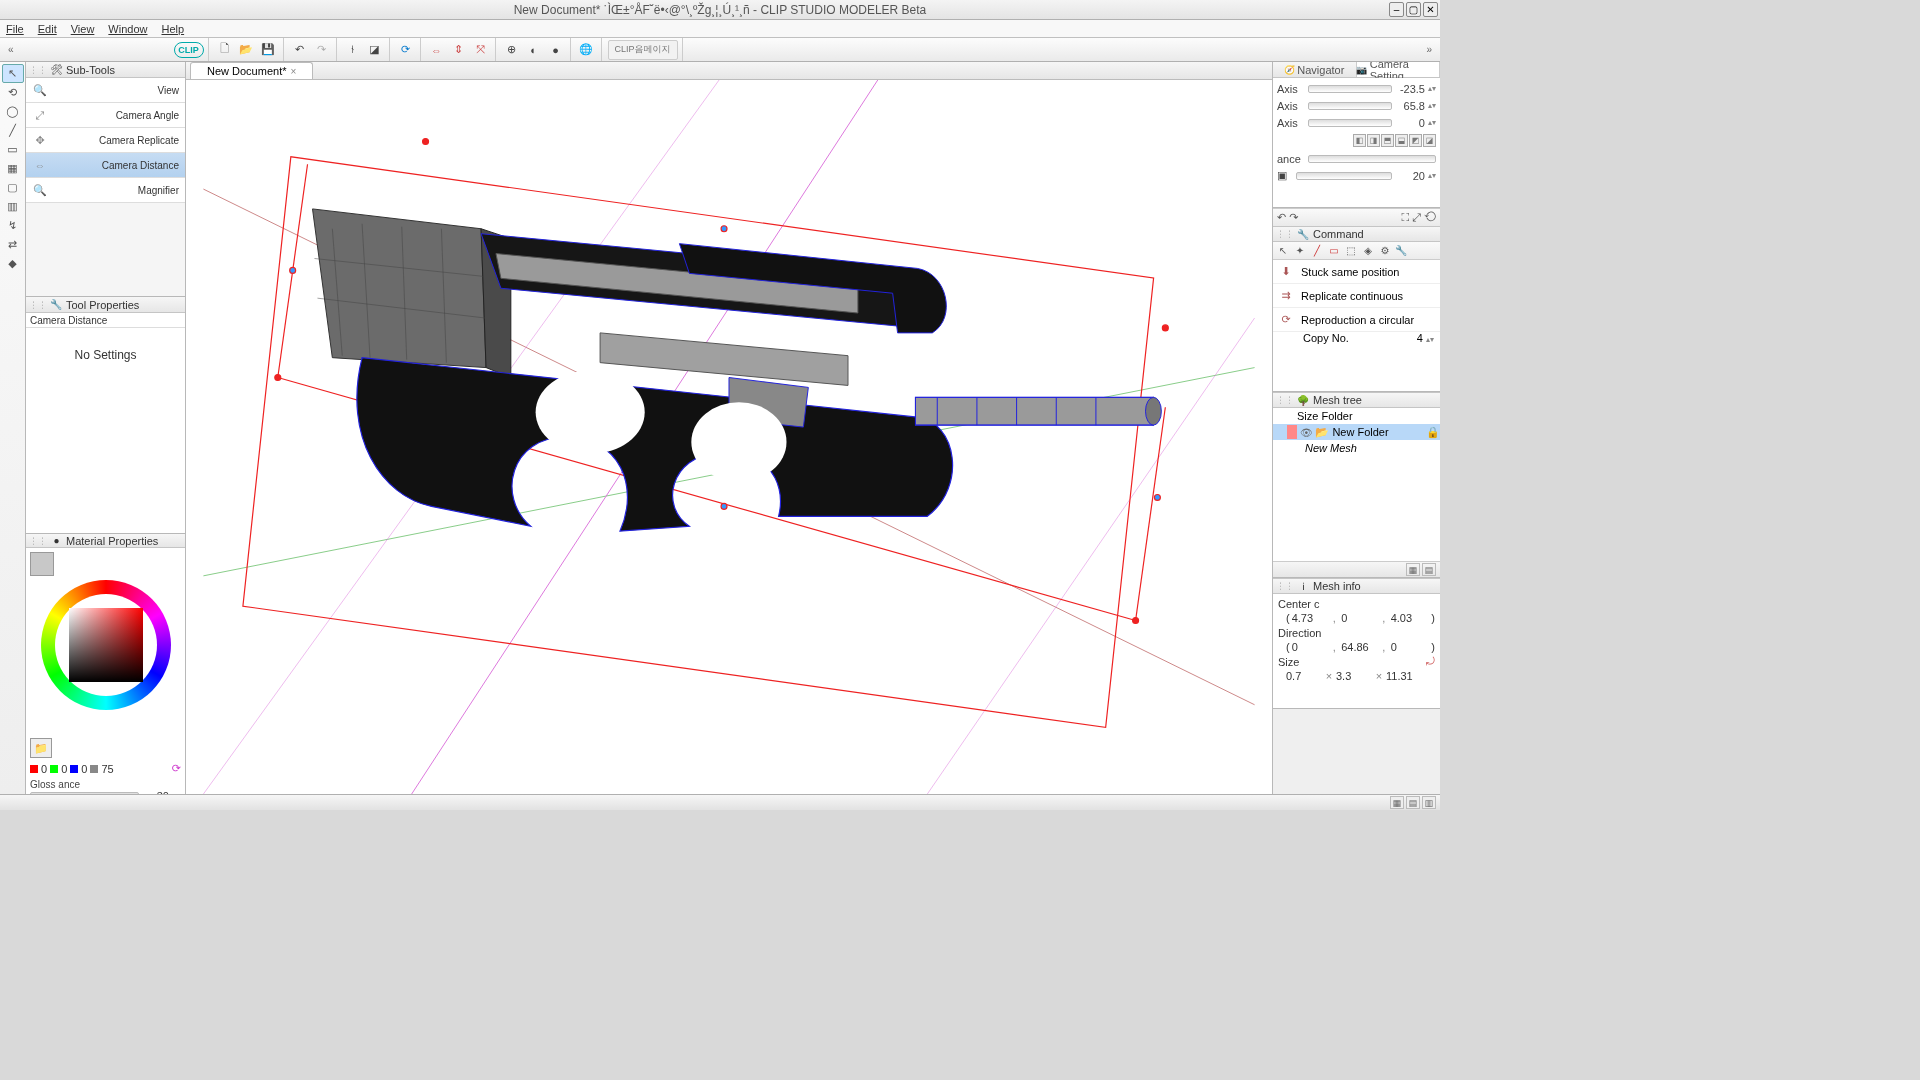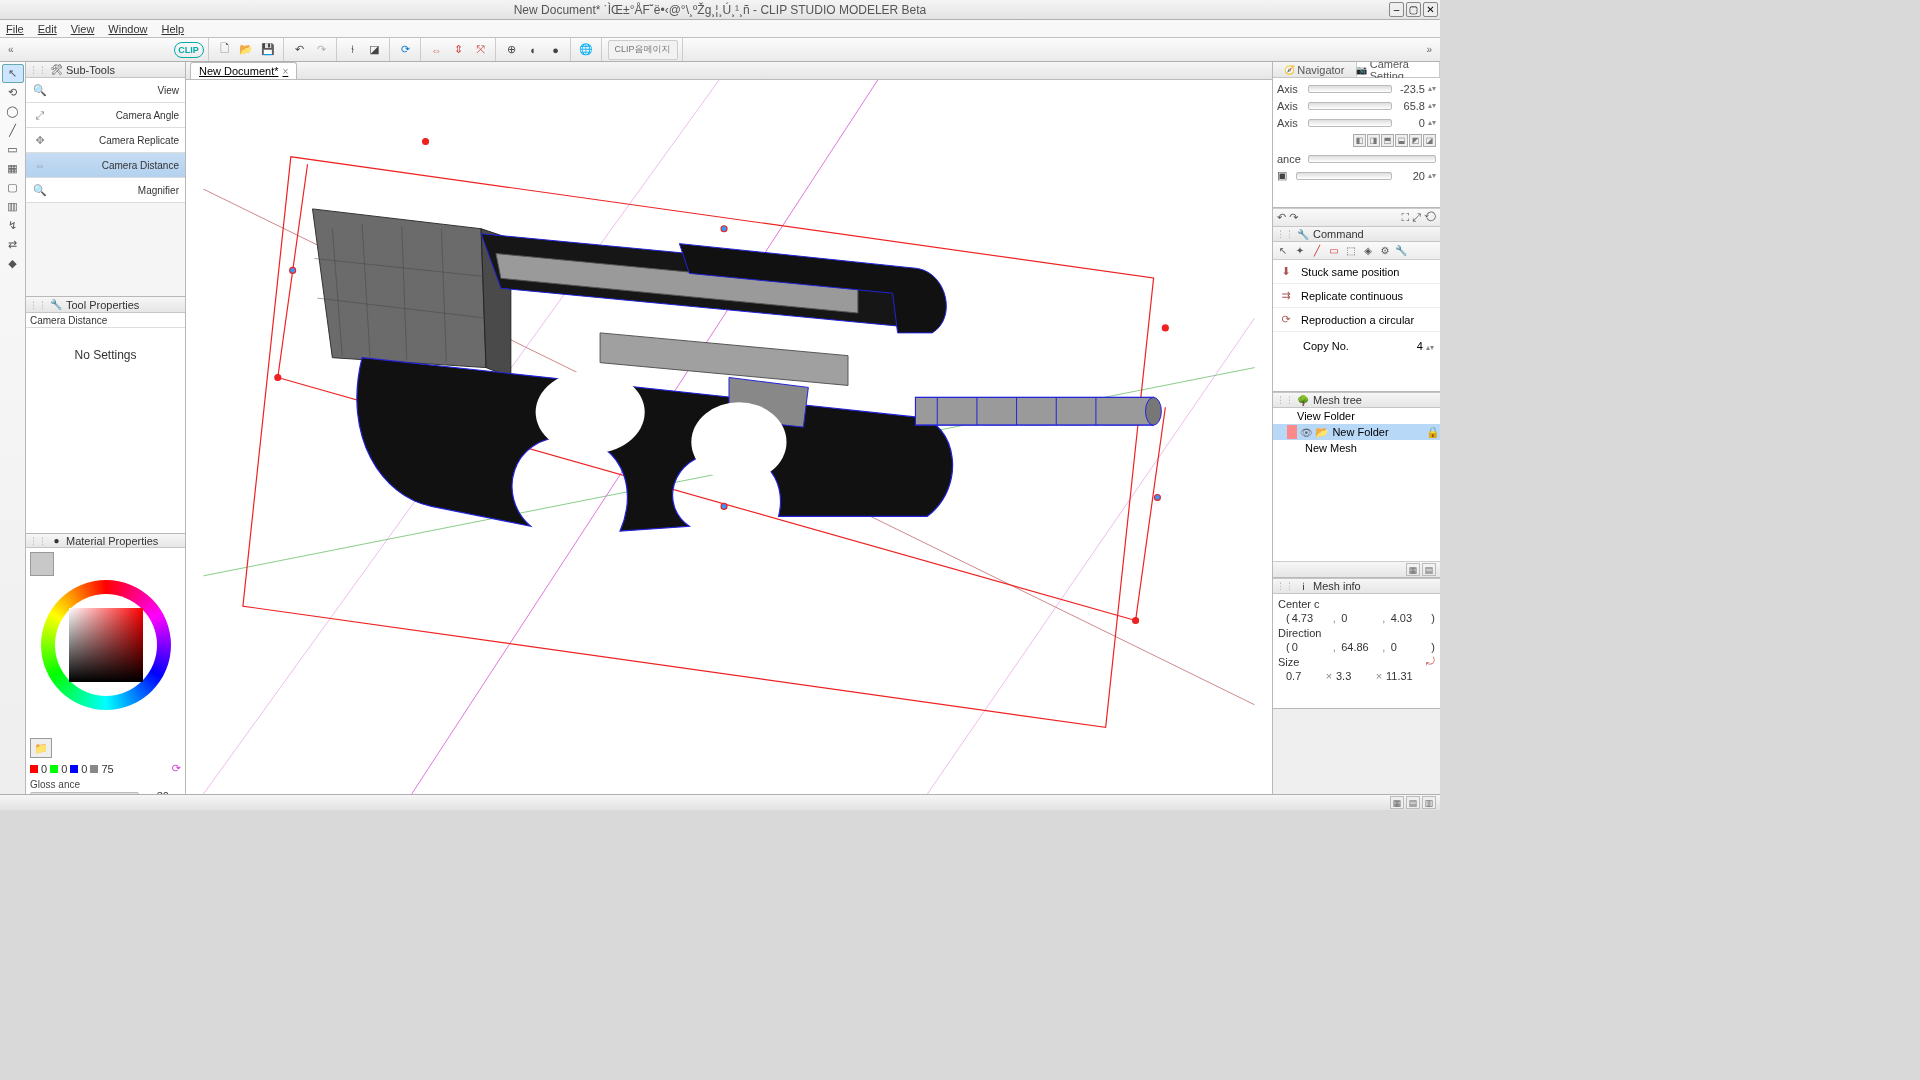--- a/index.html
+++ b/index.html
@@ -42,21 +42,21 @@
 .wheel-ring::after { content:""; position:absolute; inset:14px; border-radius:50%; background:#fff; }
 .wheel-sq { position:absolute; width:74px; height:74px; left:28px; top:28px; background:linear-gradient(to bottom,transparent,#000),linear-gradient(to right,#fff,red); }
 .foldericon { width:22px; height:20px; border:1px solid #999; display:flex; align-items:center; justify-content:center; background:#eee; cursor:pointer; margin-top:24px; }
 .slider-row { display:flex; align-items:center; gap:4px; font-size:10px; color:#333; }
 .slider-row .track { flex:1; height:8px; background:linear-gradient(#ddd,#fff); border:1px solid #bbb; border-radius:2px; position:relative; }
 .slider-row .val { width:26px; text-align:right; }
 .slider-row .spin { font-size:8px; color:#888; }
 .rgbrow { display:flex; gap:3px; font-size:9px; color:#333; align-items:center; }
 .canvas-wrap { flex:1; display:flex; flex-direction:column; background:#dcdcdc; }
 .tabbar { height:18px; background:linear-gradient(#f6f6f6,#e6e6e6); border-bottom:1px solid #bbb; display:flex; align-items:flex-end; padding-left:4px; }
-.dtab { height:17px; background:#fff; border:1px solid #bbb; border-bottom:none; border-radius:3px 3px 0 0; padding:1px 8px; font-size:10px; display:flex; align-items:center; gap:4px; cursor:pointer;text-decoration:underline; }
+.dtab { height:17px; background:#fff; border:1px solid #bbb; border-bottom:none; border-radius:3px 3px 0 0; padding:1px 16px; font-size:10px; display:flex; align-items:center; gap:4px; cursor:pointer; }
 .dtab .x { color:#888; font-size:10px; }
 .canvas { flex:1; position:relative; background:#fff; overflow:hidden; }
 .canvas svg { position:absolute; inset:0; width:100%; height:100%; }
 .right-panels { width:168px; background:#efefef; border-left:1px solid #b8b8b8; display:flex; flex-direction:column; }
 .rtabrow { height:16px; background:linear-gradient(#f6f6f6,#e6e6e6); border-bottom:1px solid #c5c5c5; display:flex; align-items:center; }
 .rtab { flex:1; height:100%; display:flex; align-items:center; justify-content:center; gap:2px; font-size:9px; color:#555; border-right:1px solid #ccc; cursor:pointer; }
 .rtab.sel { background:#fff; }
 .rpanel { background:#fff; border-bottom:1px solid #b8b8b8; display:flex; flex-direction:column; }
 .camset { height:130px; padding:2px 4px; }
 .axisrow { display:flex; align-items:center; gap:3px; height:17px; font-size:10px; color:#444; }
@@ -66,26 +66,26 @@
 .axisrow .spin { font-size:8px; color:#888; }
 .cuberow { display:flex; justify-content:flex-end; gap:1px; padding:3px 0; }
 .cubebtn { width:13px; height:13px; border:1px solid #aaa; background:#eee; cursor:pointer; font-size:8px; display:flex; align-items:center; justify-content:center; color:#777; }
 .navrow { height:18px; display:flex; align-items:center; justify-content:space-between; padding:0 4px; background:linear-gradient(#fafafa,#eaeaea); border-top:1px solid #ccc; }
 .navrow span { font-size:11px; color:#555; cursor:pointer; }
 .cmdpanel { }
 .cmd-tool-row { height:18px; background:linear-gradient(#fafafa,#ececec); border-bottom:1px solid #ccc; display:flex; align-items:center; gap:1px; padding:0 2px; }
 .cmd-tool-row .tb { width:16px; height:16px; display:flex; align-items:center; justify-content:center; cursor:pointer; font-size:10px; color:#555; }
 .cmd-item { height:24px; display:flex; align-items:center; gap:6px; padding:0 4px; border-bottom:1px solid #eee; cursor:pointer; }
 .cmd-item .ci { width:18px; height:18px; display:flex; align-items:center; justify-content:center; color:#a55; }
-.cmd-sub { height:20px; display:flex; align-items:flex-end; justify-content:space-between; padding:0 6px 0 30px; font-size:10px; }
+.cmd-sub { height:20px; display:flex; align-items:flex-start; justify-content:space-between; padding:0 6px 0 30px; font-size:10px; }
 .meshtree { flex:0 0 170px; }
 .tree-body { flex:1; background:#fff; overflow:auto; }
 .tree-row { height:16px; display:flex; align-items:center; padding-left:4px; gap:3px; font-size:10px; cursor:pointer; }
 .tree-row.level1 { padding-left:14px; }
-.tree-row.level2 { padding-left:32px; }
+.tree-row.level2 { padding-left:32px;font-style:italic; }
 .tree-row.sel { background:#b8d8f8; }
 .tree-row .handle { width:10px; height:14px; background:#f88; }
 .tree-row .eye { font-size:10px; color:#666; }
 .tree-row .fold { color:#c90; }
 .meshinfo-foot { height:16px; background:linear-gradient(#f6f6f6,#e6e6e6); border-top:1px solid #ccc; display:flex; justify-content:flex-end; align-items:center; gap:2px; padding:0 4px; }
 .meshinfo-foot span { width:14px; height:13px; border:1px solid #bbb; display:flex; align-items:center; justify-content:center; font-size:9px; cursor:pointer; color:#666; }
 .meshinfo { flex:0 0 115px; padding:2px 5px; background:#fff; font-size:10px; color:#333; }
 .meshinfo .mrow { height:15px; display:flex; align-items:center; }
 .meshinfo .mval { display:flex; gap:2px; padding-left:8px; height:14px; align-items:center; }
 .meshinfo .mval span { display:inline-block; }
@@ -409,21 +409,21 @@
     </div>
 
     <div class="panel-head" style="border-top:1px solid #c5c5c5">
       <span class="grip">⋮⋮</span>
       <span class="picon">🌳</span>
       <span>Mesh tree</span>
     </div>
     <div class="rpanel meshtree">
       <div class="tree-body">
         <div class="tree-row">
-            <span style="padding-left:20px">View Folder</span>
+            <span style="padding-left:20px">Size Folder</span>
           </div>
         <div class="tree-row level1 sel">
           <span class="handle"></span>
           <span class="eye">👁</span>
           <span class="fold">📂</span>
           <span>New Folder</span>
           <span style="margin-left:auto;color:#888">🔒</span>
         </div>
         <div class="tree-row level2">
             <span>New Mesh</span>

